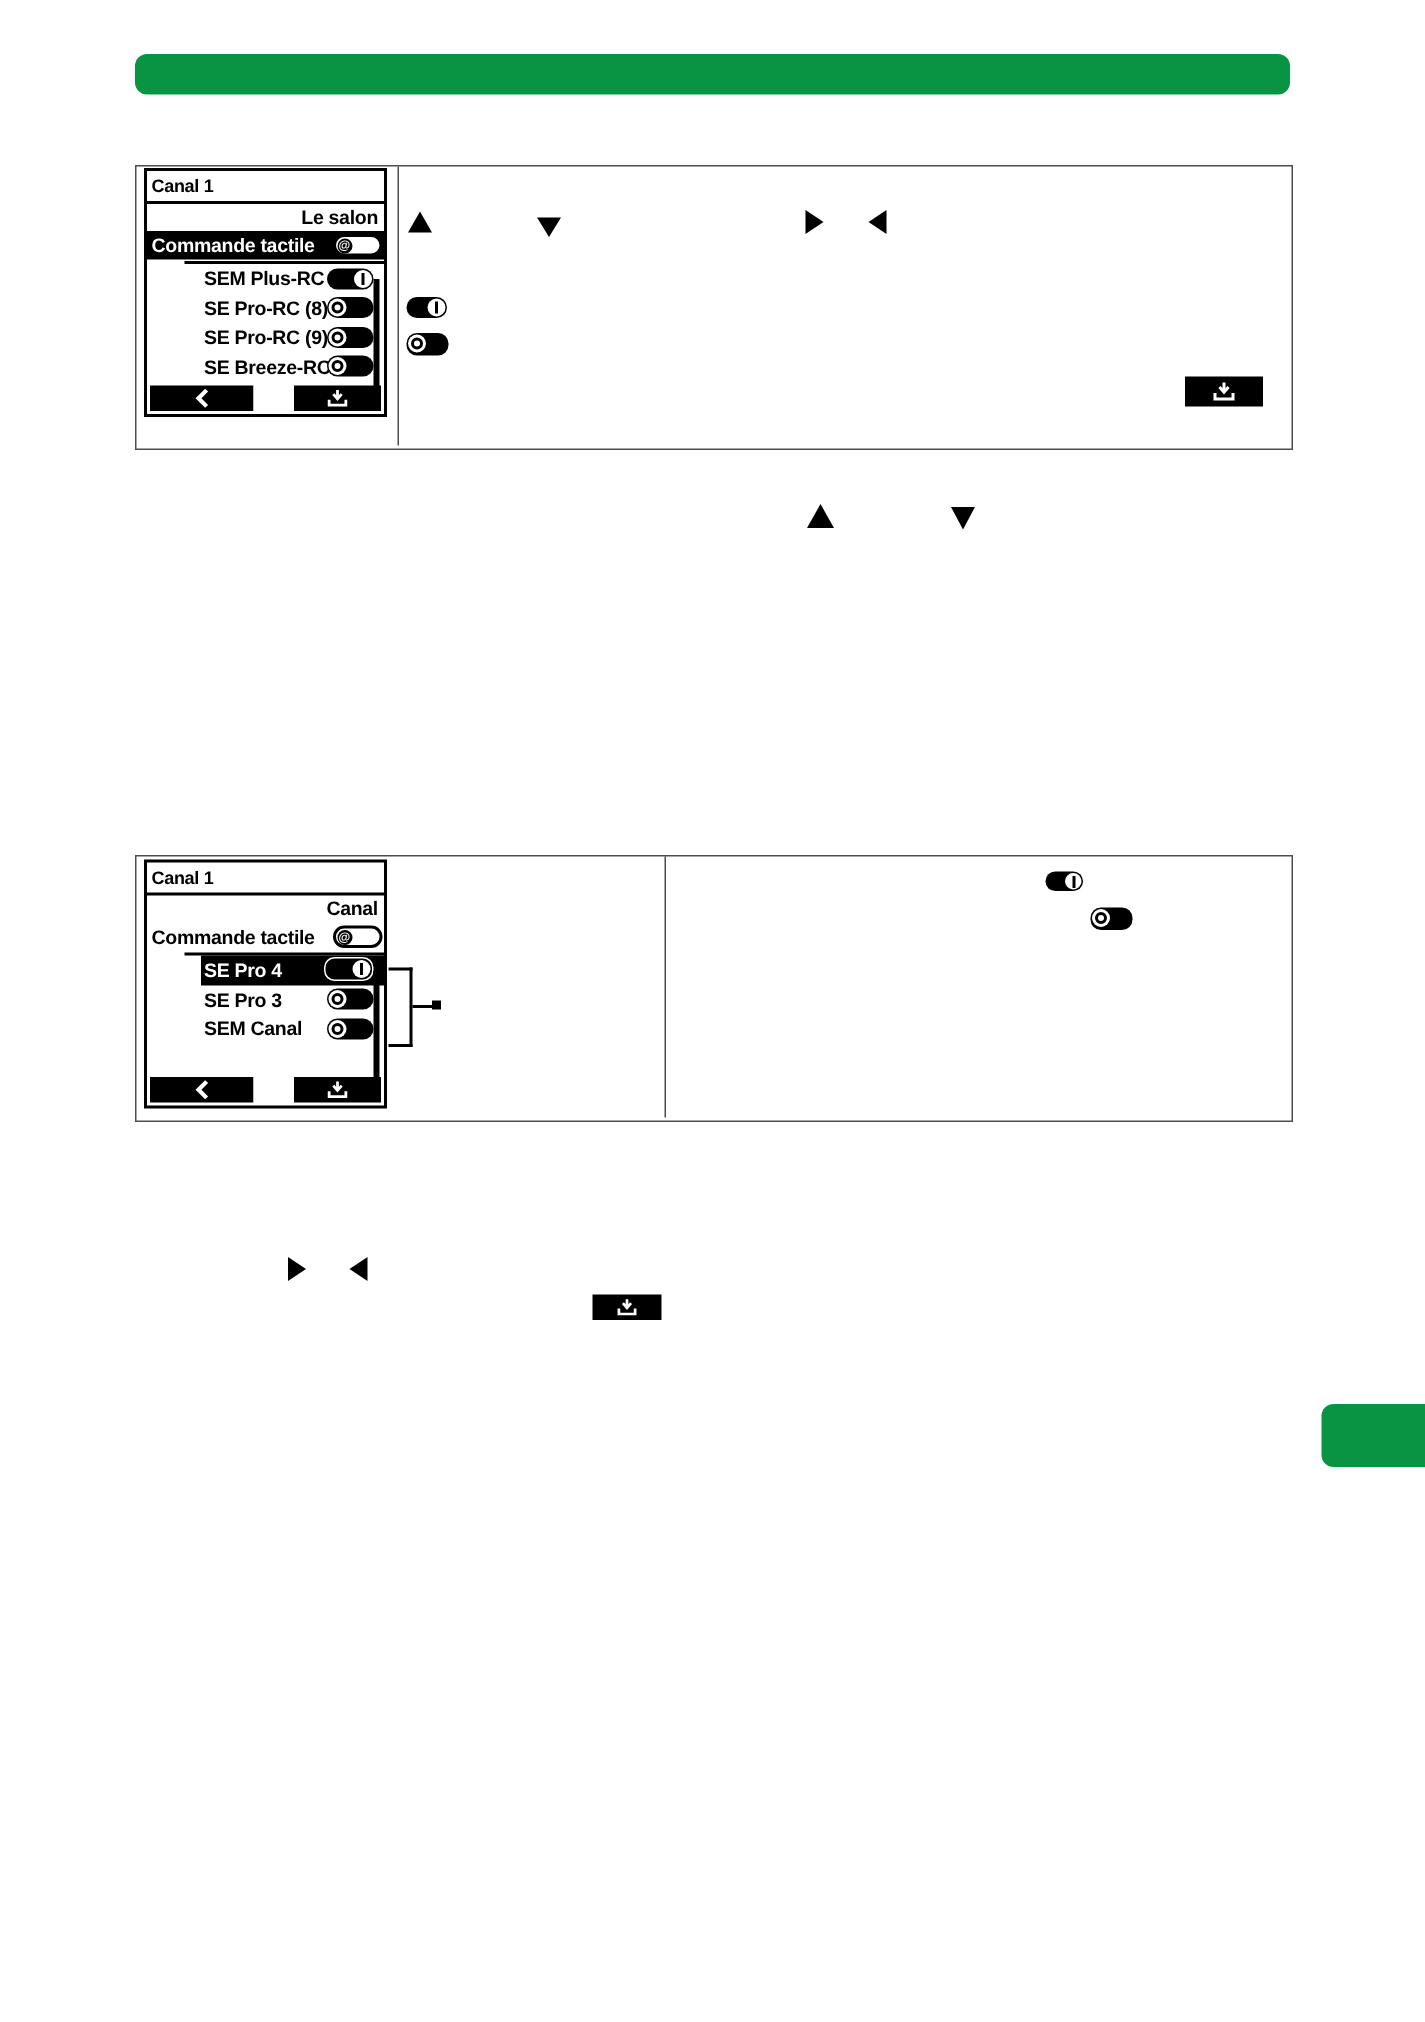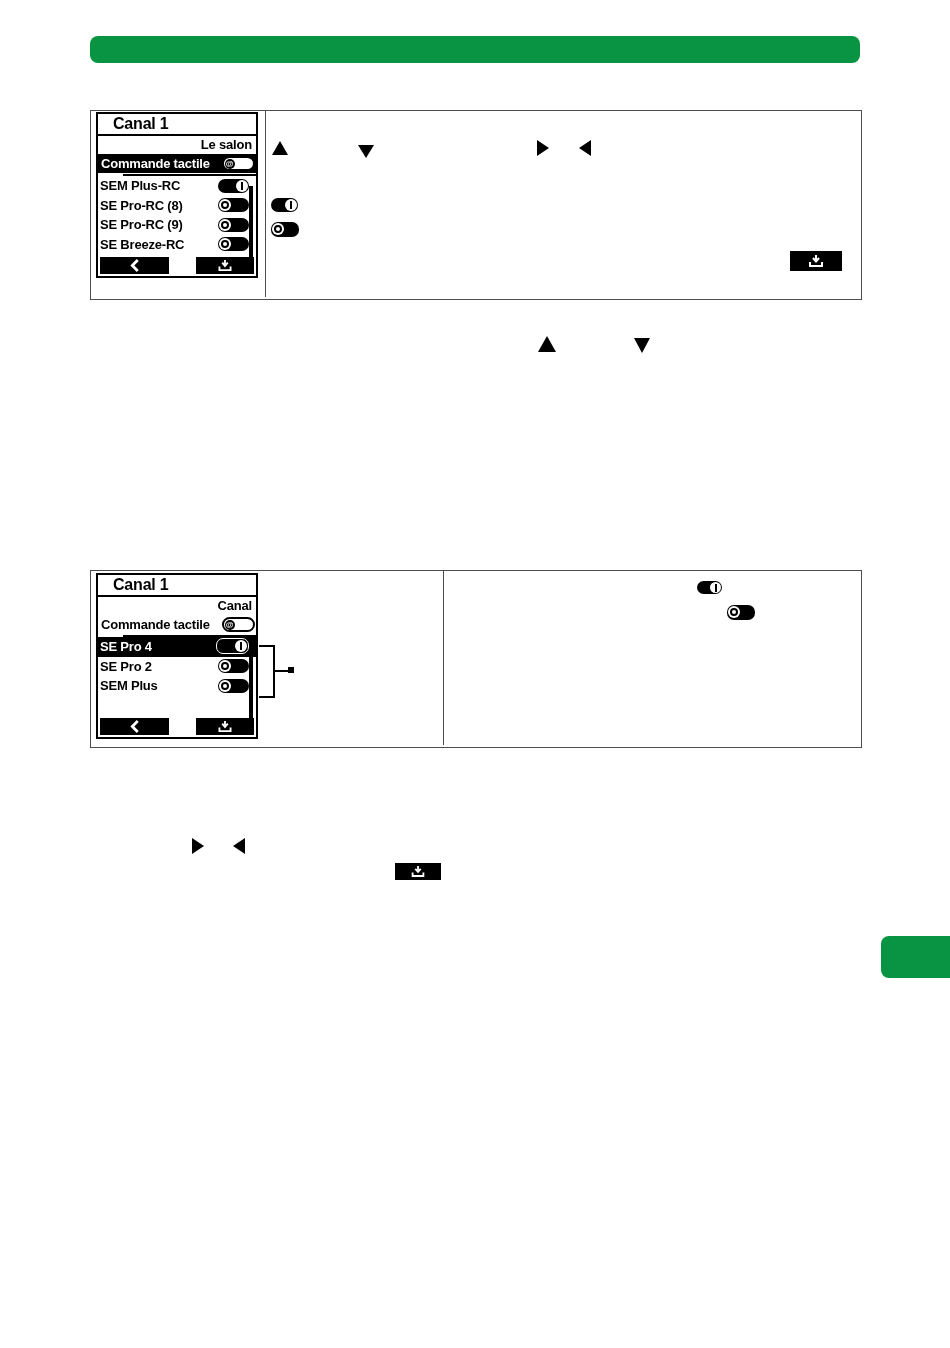--- a/index.html
+++ b/index.html
@@ -26,29 +26,29 @@
   .fig-box2 { left:90px; top:570px; width:770px; height:176px; }
   .vdiv { width:1px; background:#4d4d4d; }
 
   
   .panel {
     box-sizing:border-box; width:162px; height:166px;
     border:2px solid #000; background:#fff; color:#000;
     font-weight:bold; font-size:13px; letter-spacing:-0.2px;
     overflow:hidden;
   }
-  .p-title { height:20px; line-height:20px; padding-left:15px;
-    font-size:16px; border-bottom:2.5px solid #000; }
+  .p-title { height:20px; line-height:20px; padding-left:3px;
+    font-size:12px; border-bottom:2.5px solid #000; }
   .p-room  { height:17px; line-height:17px; text-align:right; padding-right:4px; }
   .p-row   { position:relative; height:19px; line-height:19px; padding-left:3px;
     margin-top:1px; white-space:nowrap; overflow:hidden; }
   .p-row.inv { background:#000; color:#fff; }
   .p-line  { height:2px; background:#000; margin:1px 0 0 25px; }
   .d-row   { position:relative; height:19.5px; line-height:19.5px; padding-left:2px;
-    white-space:nowrap; overflow:hidden; }
+    white-space:nowrap; overflow:hidden;margin-left:36px; }
   .d-row.inv { background:#000; color:#fff; }
   .p-scroll { position:absolute; width:4px; background:#000; right:3px; }
   .p-scroll1 { top:72px; height:76px; }
   .p-scroll2 { top:72px; height:78px; }
 
   
   .p-nav { position:absolute; left:2px; right:2px; bottom:2px; height:17px;
     display:flex; }
   .p-nav .seg { background:#000; display:flex; align-items:center; justify-content:center; }
   .p-nav .seg-back { width:69px; }
@@ -210,29 +210,29 @@
 
     <div class="d-row inv">
       <span>SE Pro 4</span>
       <span class="tgl" data-state="on">
           <span class="knob">
             <span class="m-i"></span>
           </span>
         </span>
     </div>
     <div class="d-row">
-      <span>SE Pro 2</span>
-      <span class="tgl" data-state="off">
-          <span class="knob">
-            <span class="m-o"></span>
-          </span>
-        </span>
-    </div>
-    <div class="d-row">
-      <span>SEM Plus</span>
+      <span>SE Pro 3</span>
+      <span class="tgl" data-state="off">
+          <span class="knob">
+            <span class="m-o"></span>
+          </span>
+        </span>
+    </div>
+    <div class="d-row">
+      <span>SEM Canal</span>
       <span class="tgl" data-state="off">
           <span class="knob">
             <span class="m-o"></span>
           </span>
         </span>
     </div>
 
     <div class="p-scroll p-scroll2"></div>
 
     <div class="p-nav">

